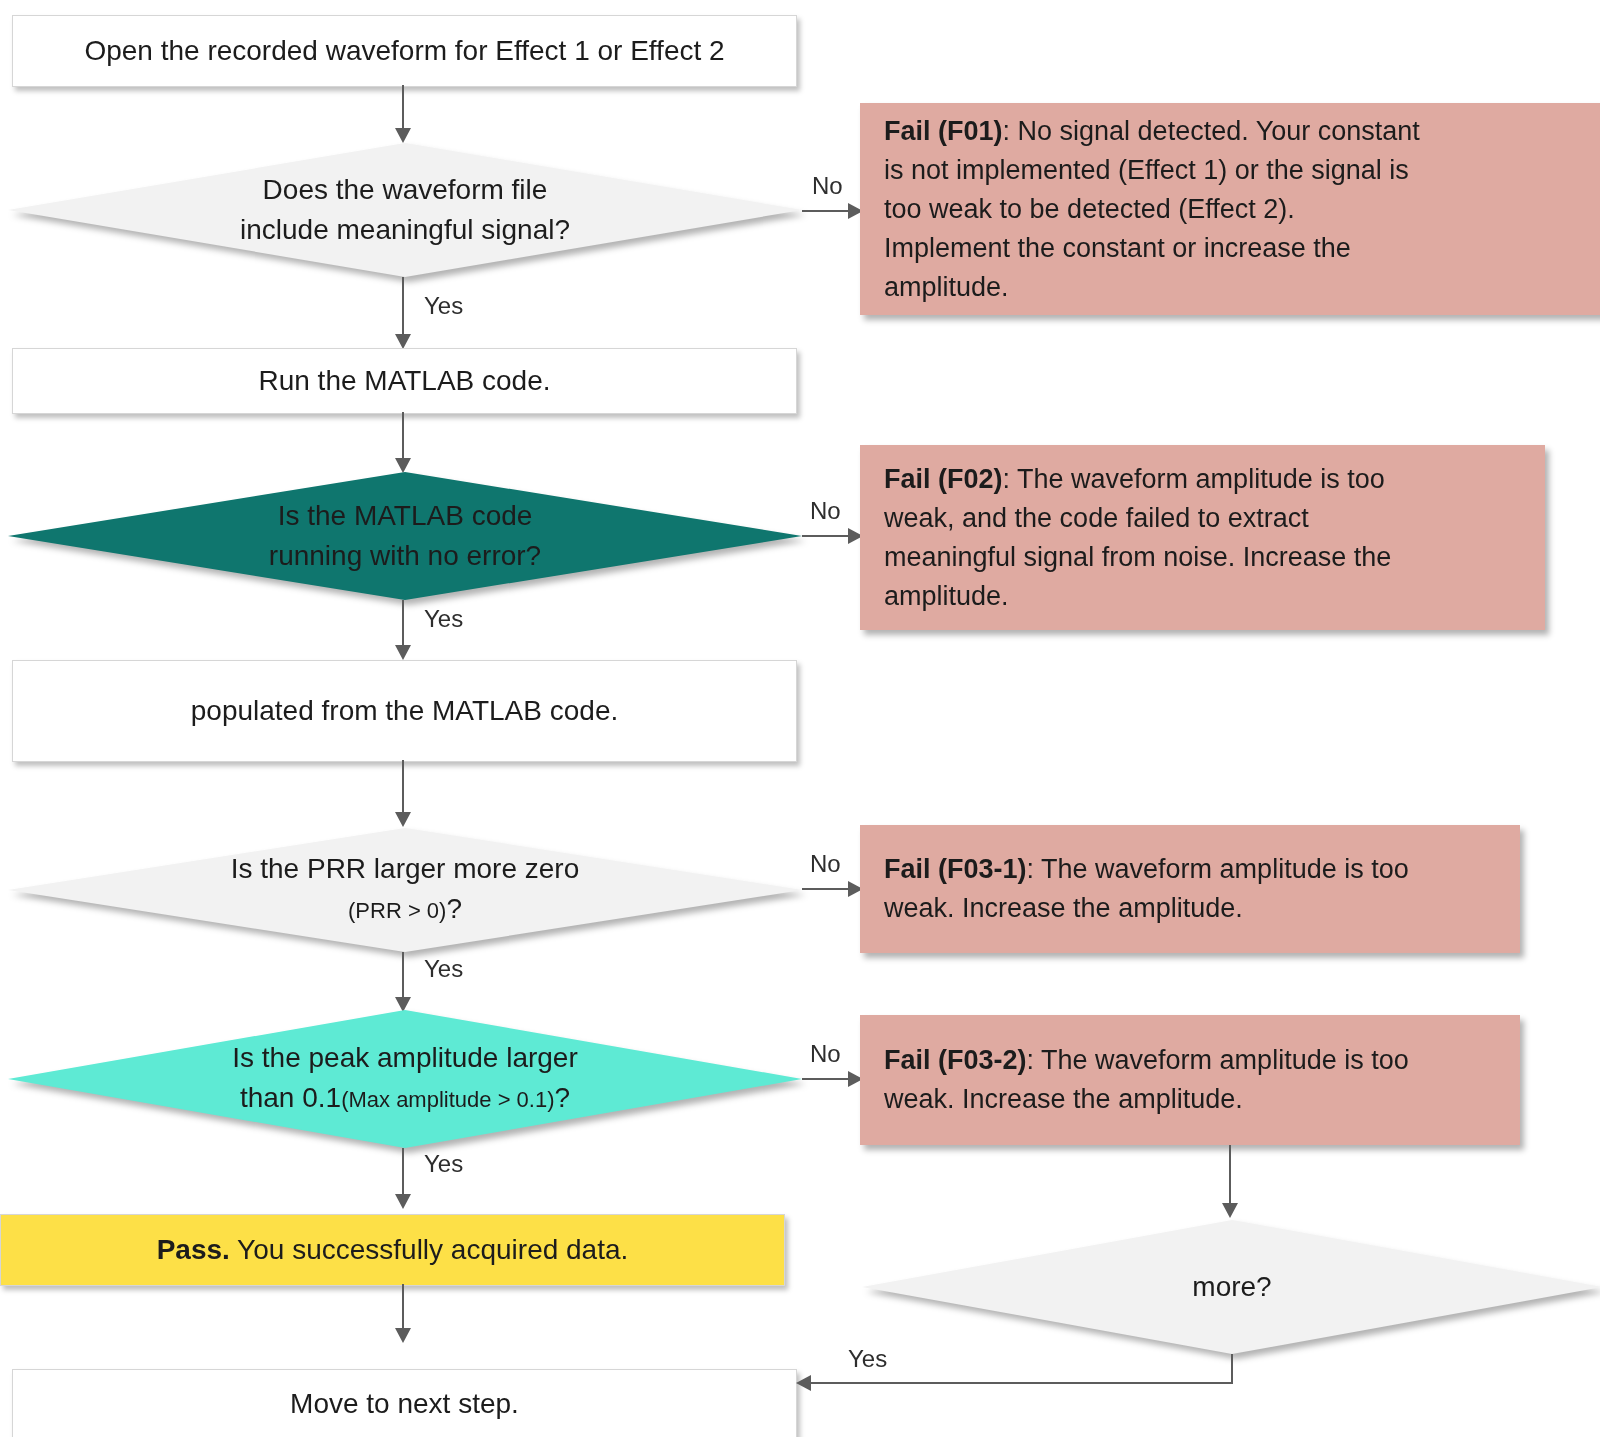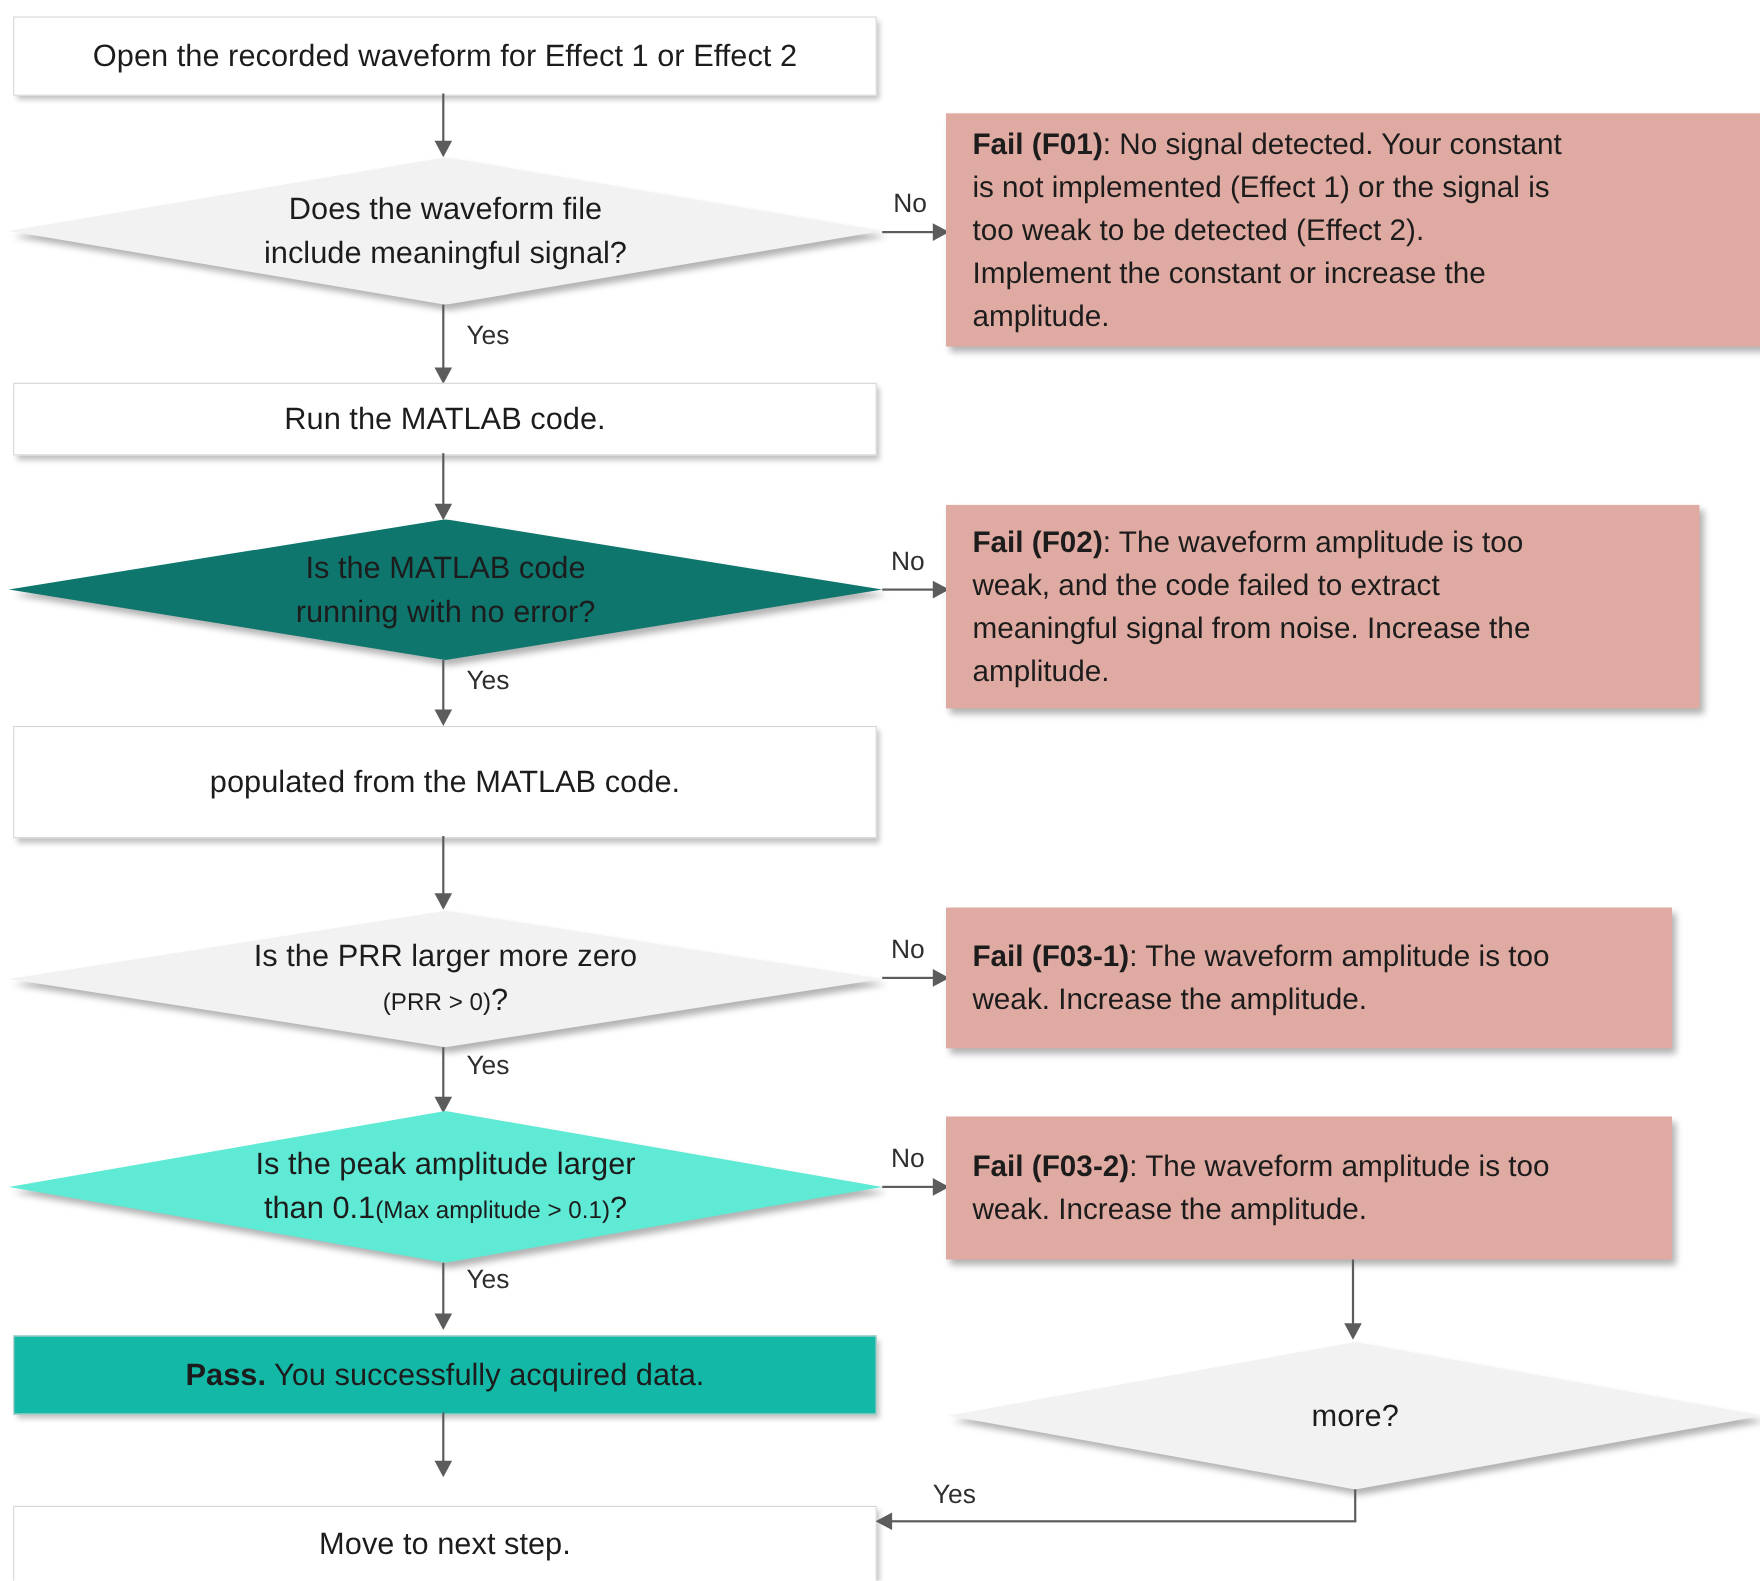--- a/index.html
+++ b/index.html
@@ -85,21 +85,21 @@
   <div class="diamond-wrap" style="left:8px; top:472px; width:794px; height:128px;">
     <div class="diamond" style="background: #0f766e;">
       <div>Is the MATLAB code</div>
       <div>running with no error?</div>
     </div>
   </div>
 
   <div class="lbl" style="left:810px; top:497px;">No</div>
   <div class="hline" style="left: 802px; top: 535px; width: 50px; background: rgb(92, 92, 92);"></div>
   <div class="ah-right" style="left:848px; top:528px;"></div>
-  <div class="fail" style="left: 860px; top: 445px; width: 685px; height: 185px; background: rgb(223, 170, 161); margin-top: 14px;">
+  <div class="fail" style="left: 860px; top: 445px; width: 685px; height: 185px; background: rgb(223, 170, 161);">
     <p><b>Fail (F02)</b><span>: The waveform amplitude is too
 weak, and the code failed to extract
 meaningful signal from noise. Increase the
 amplitude.</span></p>
   </div>
 
   <div class="vline" style="left: 402px; top: 600px; height: 50px; background: rgb(92, 92, 92);"></div>
   <div class="lbl" style="left:424px; top:605px;">Yes</div>
   <div class="ah-down" style="left:395px; top:645px;"></div>
 
@@ -141,21 +141,21 @@
   <div class="ah-right" style="left:848px; top:1071px;"></div>
   <div class="fail" style="left: 860px; top: 1015px; width: 660px; height: 130px; background: rgb(223, 170, 161);">
     <p><b>Fail (F03-2)</b><span>: The waveform amplitude is too
 weak. Increase the amplitude.</span></p>
   </div>
 
   <div class="vline" style="left: 402px; top: 1148px; height: 50px; background: rgb(92, 92, 92);"></div>
   <div class="lbl" style="left:424px; top:1150px;">Yes</div>
   <div class="ah-down" style="left:395px; top:1194px;"></div>
 
-  <div class="node" style="left: 12px; top: 1214px; width: 783px; height: 70px; background: #14b8a6; justify-content: center;">
+  <div class="node" style="left: 0; top: 1214px; width: 783px; height: 70px; background: #fde047; justify-content: center;">
     <div><b>Pass.</b><span> You successfully acquired data.</span></div>
   </div>
 
   <div class="vline" style="left: 402px; top: 1284px; height: 48px; background: rgb(92, 92, 92);"></div>
   <div class="ah-down" style="left:395px; top:1328px;"></div>
 
   <div class="node" style="left: 12px; top: 1349px; width: 783px; height: 68px; background: rgb(255, 255, 255); margin-top: 20px;">
     <div>Move to next step.</div>
   </div>
 

